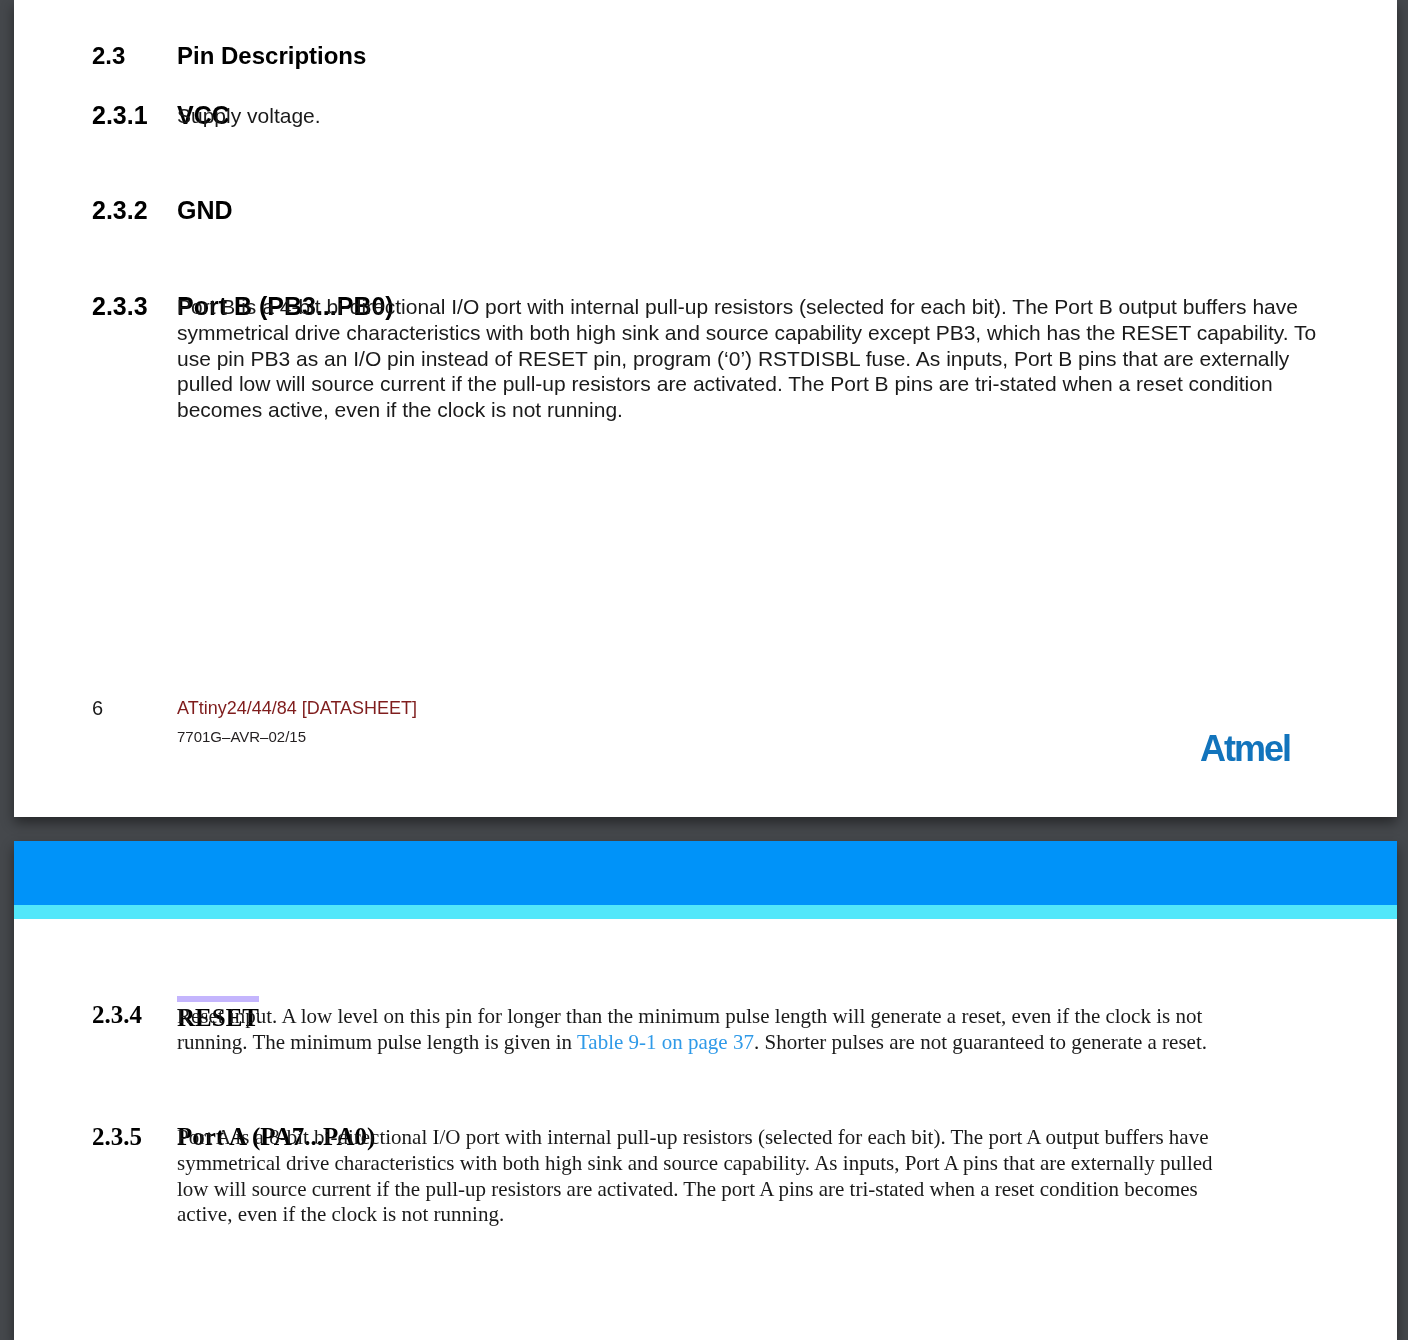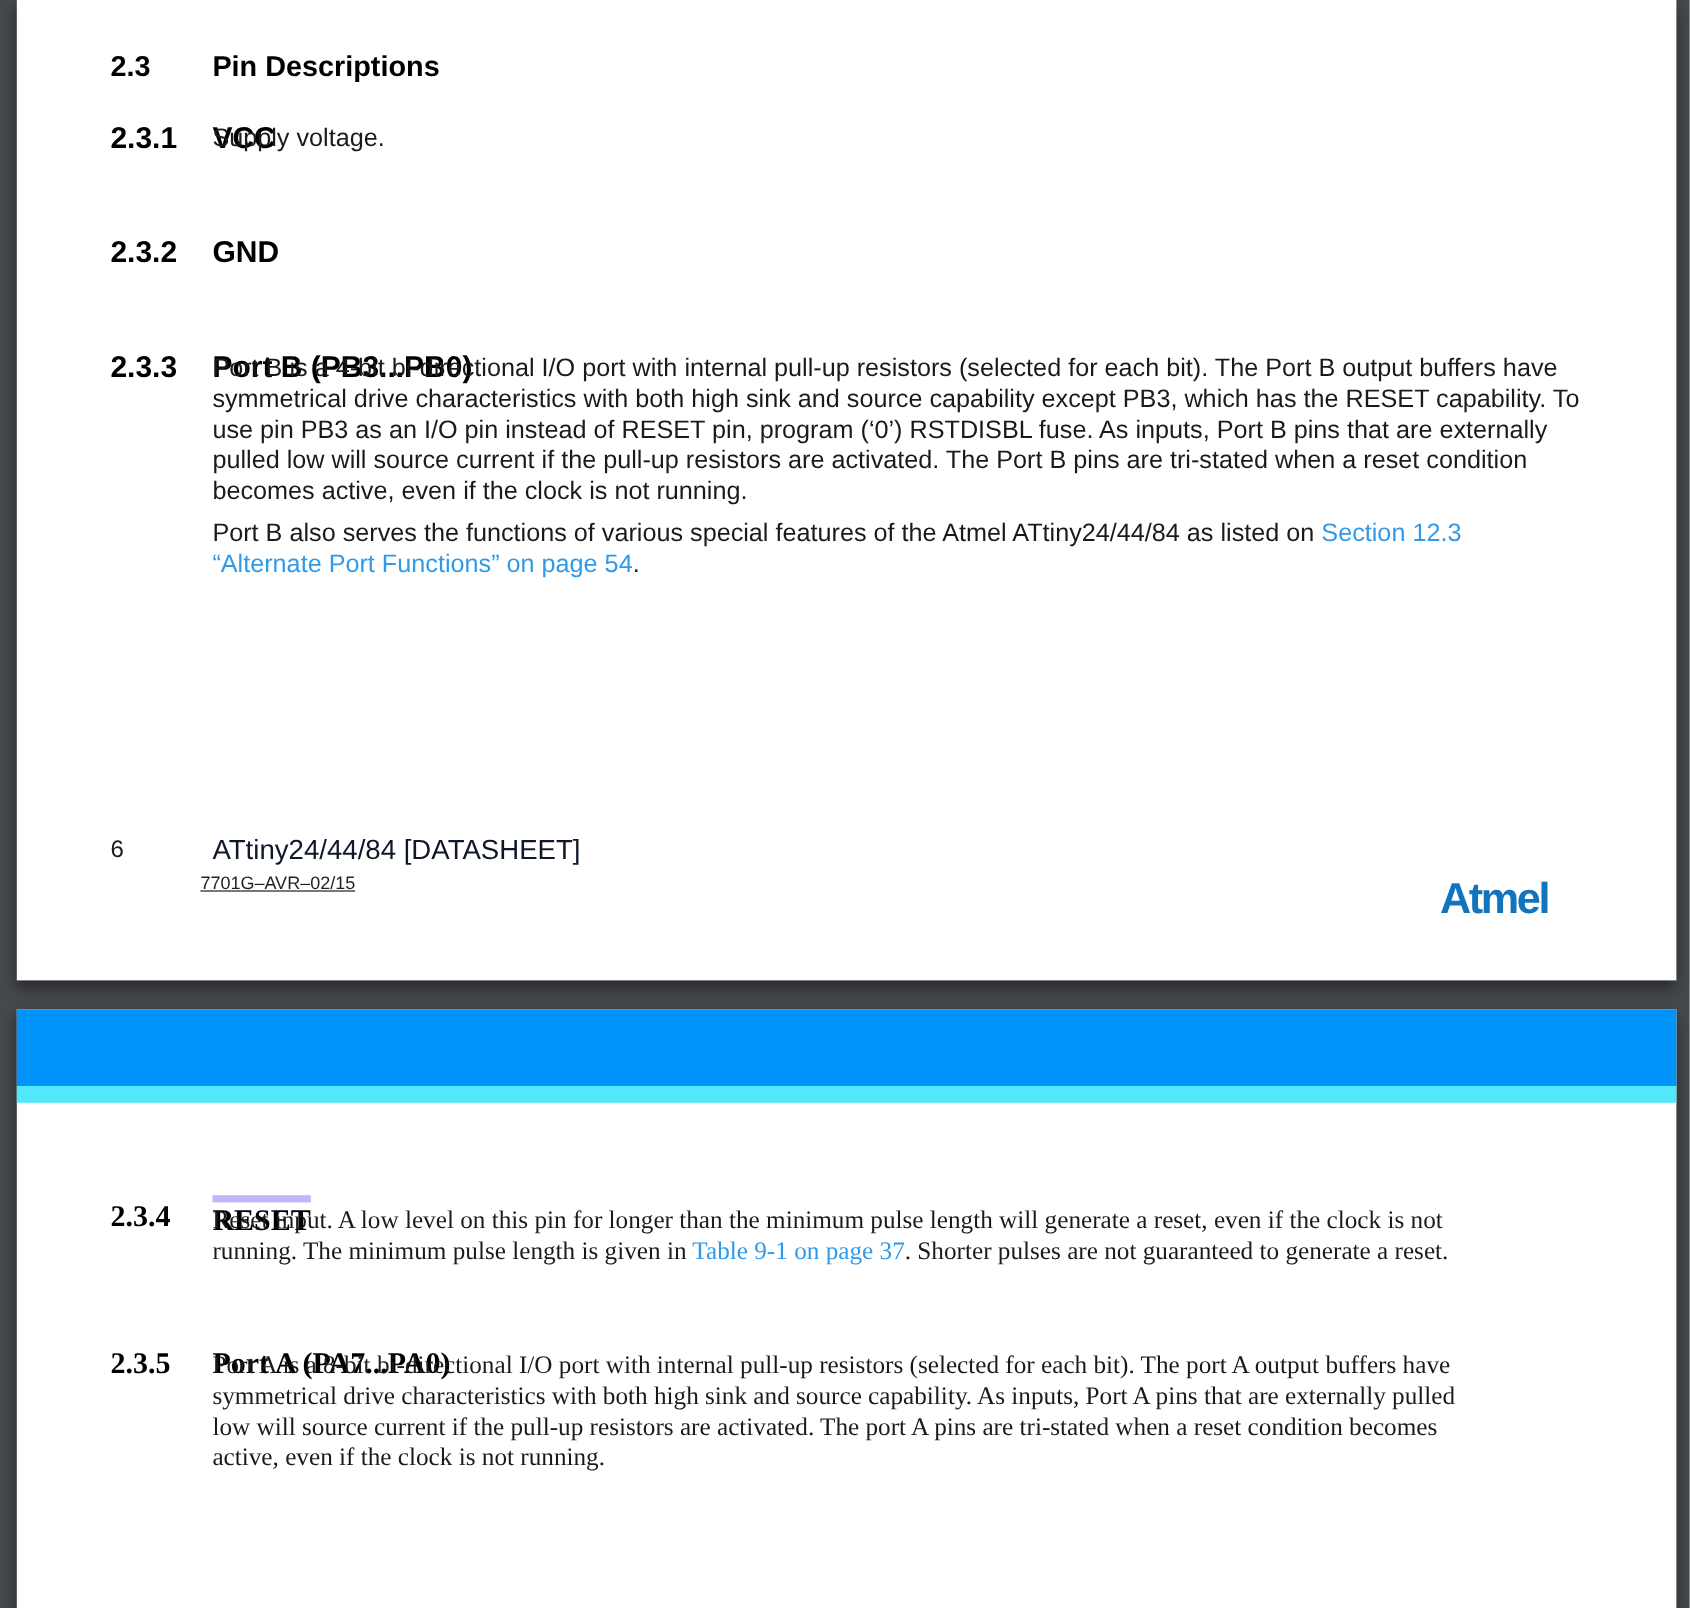--- a/index.html
+++ b/index.html
@@ -52,25 +52,25 @@
     color: #1a1a1a;
   }
   .xref { color: var(--link, #2f9ae8); cursor: pointer; }
 
   .footer-pagenum {
     position: absolute; left: 78px; top: 696px;
     font-size: 20px; line-height: 24px; color: #1a1a1a;
   }
   .footer-title {
     position: absolute; left: 163px; top: 696px;
-    font-size: 23px; line-height: 24px; color: #0f172a;
+    font-size: 18px; line-height: 24px; color: #7f1d1d;
   }
   .footer-code {
-    position: absolute; left: 153px; top: 728px;
-    font-size: 15px; line-height: 18px; color: #231f20; text-decoration: underline;
+    position: absolute; left: 163px; top: 728px;
+    font-size: 15px; line-height: 18px; color: #231f20;
   }
   .atmel-logo {
     position: absolute; left: 1186px; top: 724px;
     width: 136px; height: 52px;
     font-size: 36px; font-weight: bold;
     letter-spacing: -2px;
     color: var(--atmel-blue, #1274bc);
     line-height: 50px;
     font-family: "Liberation Sans", sans-serif;
   }
@@ -98,22 +98,20 @@
 
   <div class="section h2" style="top:253px">
     <span class="sec-num">2.3.3</span>
     <span class="sec-title">Port B (PB3...PB0)</span>
   </div>
   <div class="para" style="top:294px"><span>Port B is a 4-bit bi-directional I/O port with internal pull-up resistors (selected for each bit). The Port B output buffers have
 symmetrical drive characteristics with both high sink and source capability except PB3, which has the RESET capability. To
 use pin PB3 as an I/O pin instead of RESET pin, program (‘0’) RSTDISBL fuse. As inputs, Port B pins that are externally
 pulled low will source current if the pull-up resistors are activated. The Port B pins are tri-stated when a reset condition
 becomes active, even if the clock is not running.</span></div>
-  <div class="para" style="top:432px"><span>Port B also serves the functions of various special features of the Atmel ATtiny24/44/84 as listed on </span><span class="xref">Section 12.3
-“Alternate Port Functions” on page 54</span><span>.</span></div>
 
   <div class="footer-pagenum">6</div>
   <div class="footer-title">ATtiny24/44/84 [DATASHEET]</div>
   <div class="footer-code">7701G–AVR–02/15</div>
   <div class="atmel-logo">Atmel</div>
 </div>
 
 <div class="page" id="page-2">
   <div class="band-blue"></div>
   <div class="band-cyan"></div>

